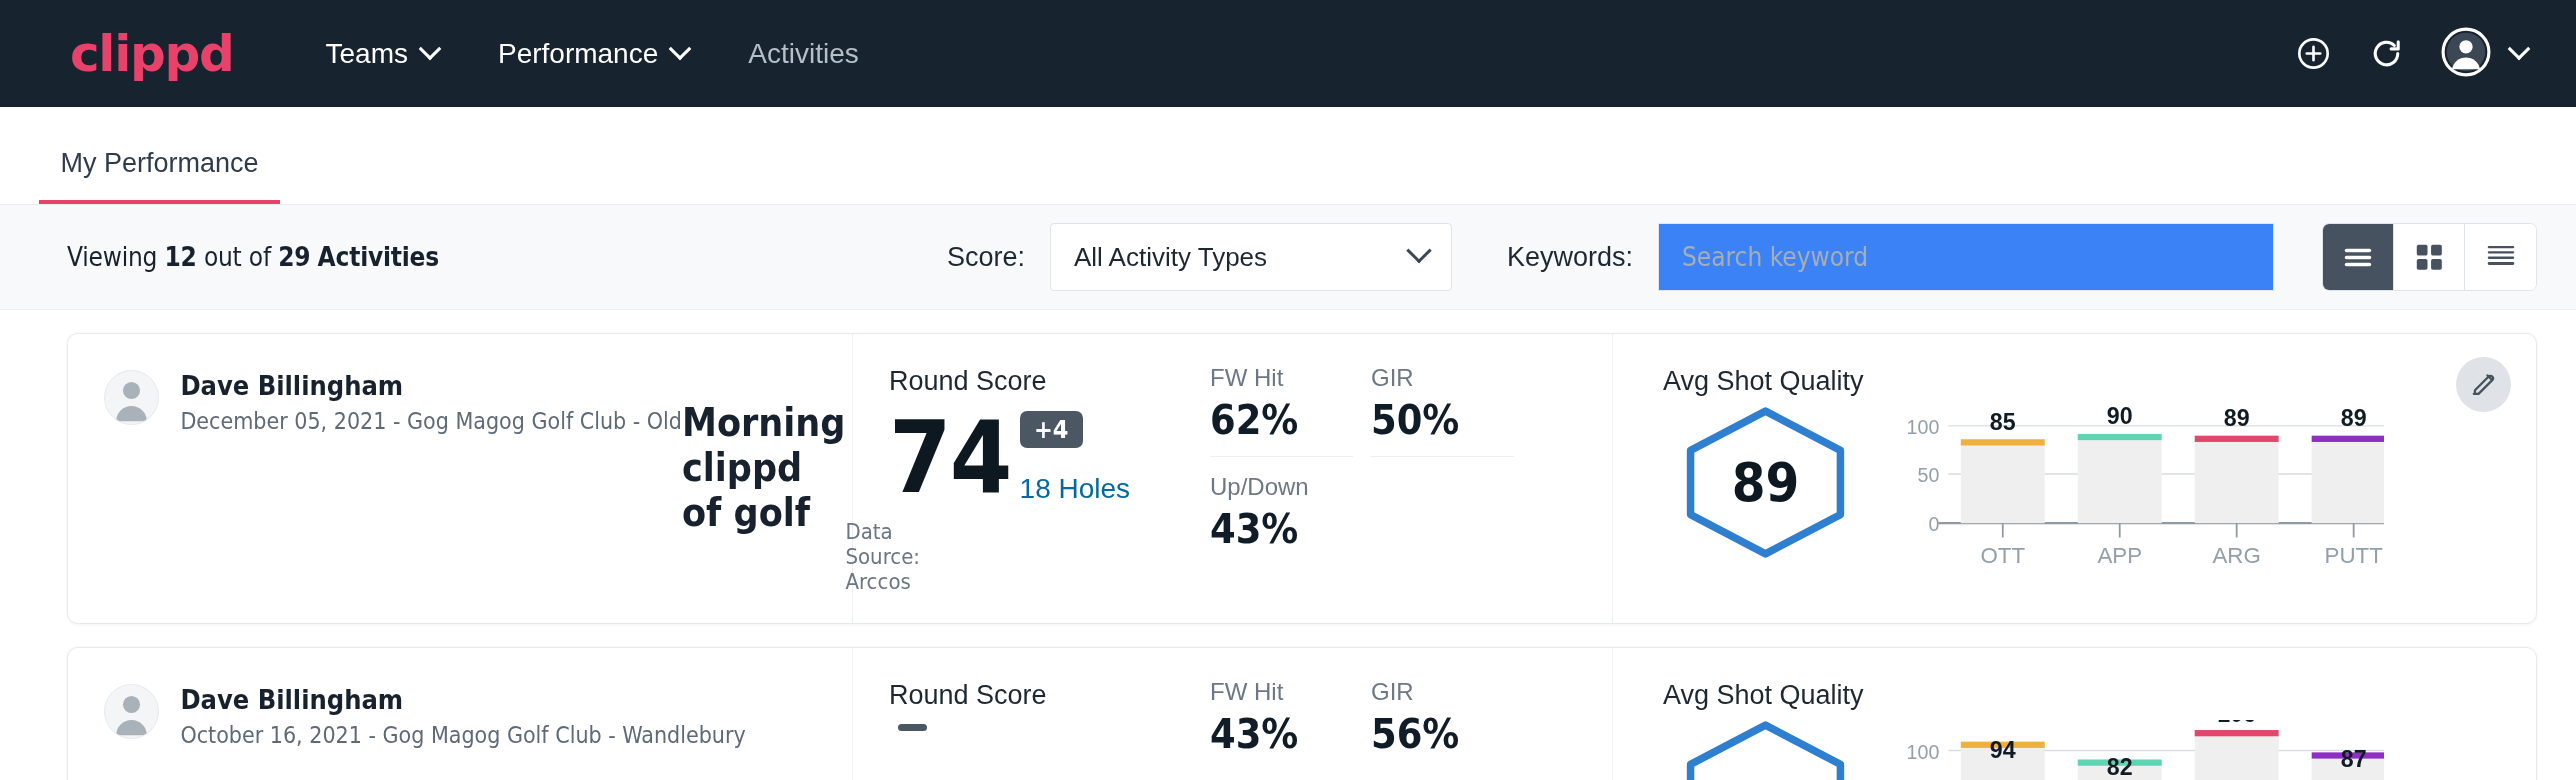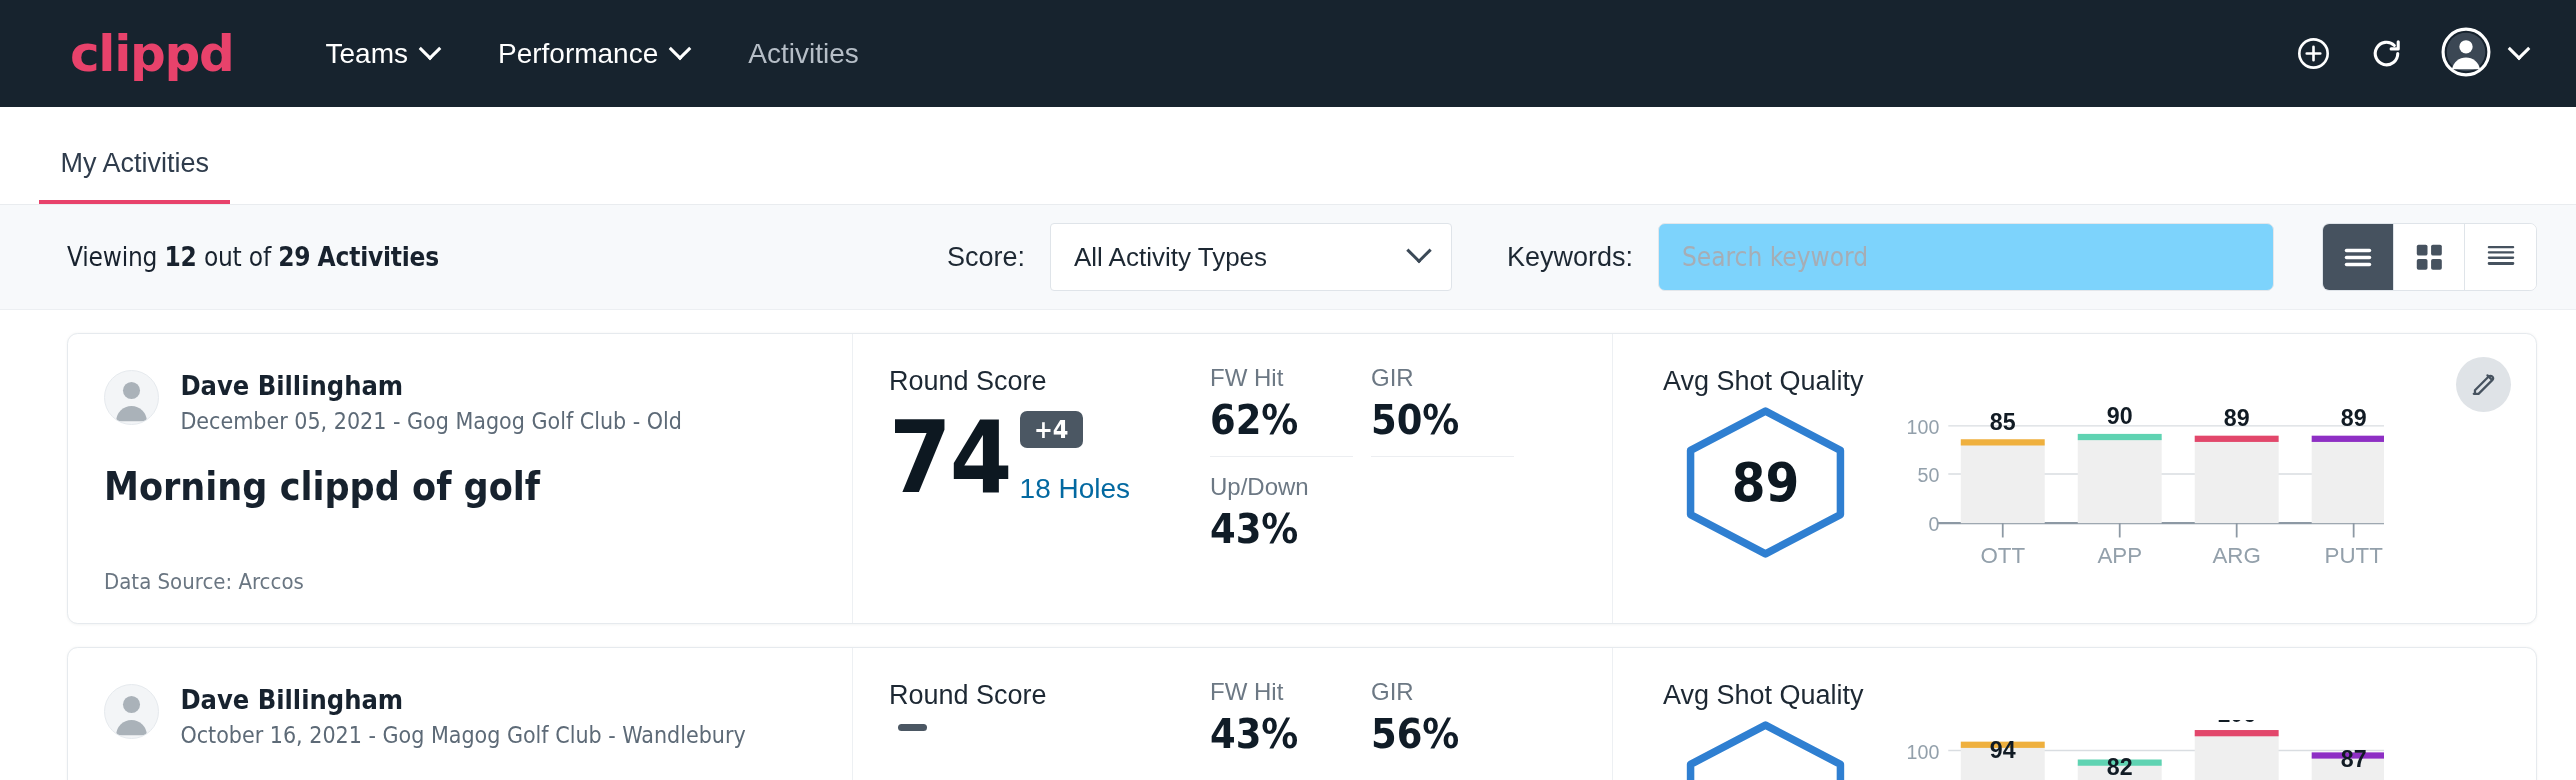--- a/index.html
+++ b/index.html
@@ -122,23 +122,23 @@
   .select .dchev {
     width: 18px; height: 18px;
     border-right: 3.6px solid #3b4957;
     border-bottom: 3.6px solid #3b4957;
     transform: rotate(45deg) translate(-4.5px,-4.5px);
   }
   .kw-label { margin-left: 55px; }
   .kw-input {
     width: 616px;
     height: 68px;
-    background: #7dd3fc;
+    background: #3b82f6;
     border: 0.9px solid #e3e7eb;
-    border-radius: 7px;
+    border-radius: 1px;
     padding: 14px 23px;
     font-size: 26px;
     font-family: "DejaVu Sans Condensed", "Liberation Sans Narrow", "Liberation Sans", sans-serif;
     color: #1d2833;
     outline: none;
   }
   .kw-input::placeholder { color: #a6adb5; }
   .viewtoggle {
     margin-left: 48px;
     display: flex;
@@ -174,21 +174,21 @@
     display: flex;
     align-items: stretch;
     height: 291px;
     margin-bottom: 23px;
     position: relative;
   }
   .col-identity {
     width: 785px;
     padding: 36px 36px 28.6px 36px;
     border-right: 0.9px solid #edf0f3;
-    display: flex; flex-direction: column;
+    display: flex; 
   }
   .id-head { display: flex; align-items: flex-start; gap: 21.4px; }
   .id-avatar {
     width: 55px; height: 55px; border-radius: 50%;
     background: #f3f5f7; border: 0.9px solid #e6eaee;
     display:flex;align-items:flex-end;justify-content:center;
     overflow:hidden; flex: none;
   }
   .id-name {
     font-family: "DejaVu Sans Condensed", "Liberation Sans Narrow", "Liberation Sans", sans-serif;
@@ -319,21 +319,21 @@
           <path d="M10.6 40.5a13.6 13.6 0 0 1 26.8 0z" fill="#ffffff"></path>
         </svg>
       </span>
       <span class="chev" style="border-color:#ffffff;"></span>
     </div>
   </div>
 </div>
 
 <div class="tabbar">
   <div class="tab active">
-    <span>My Activities</span>
+    <span>My Performance</span>
   </div>
 </div>
 
 <div class="filterbar">
   <div class="viewing">
     <span>Viewing</span>
     <b>12</b>
     <span>out of</span>
     <b>29</b>
     <b>Activities</b>

